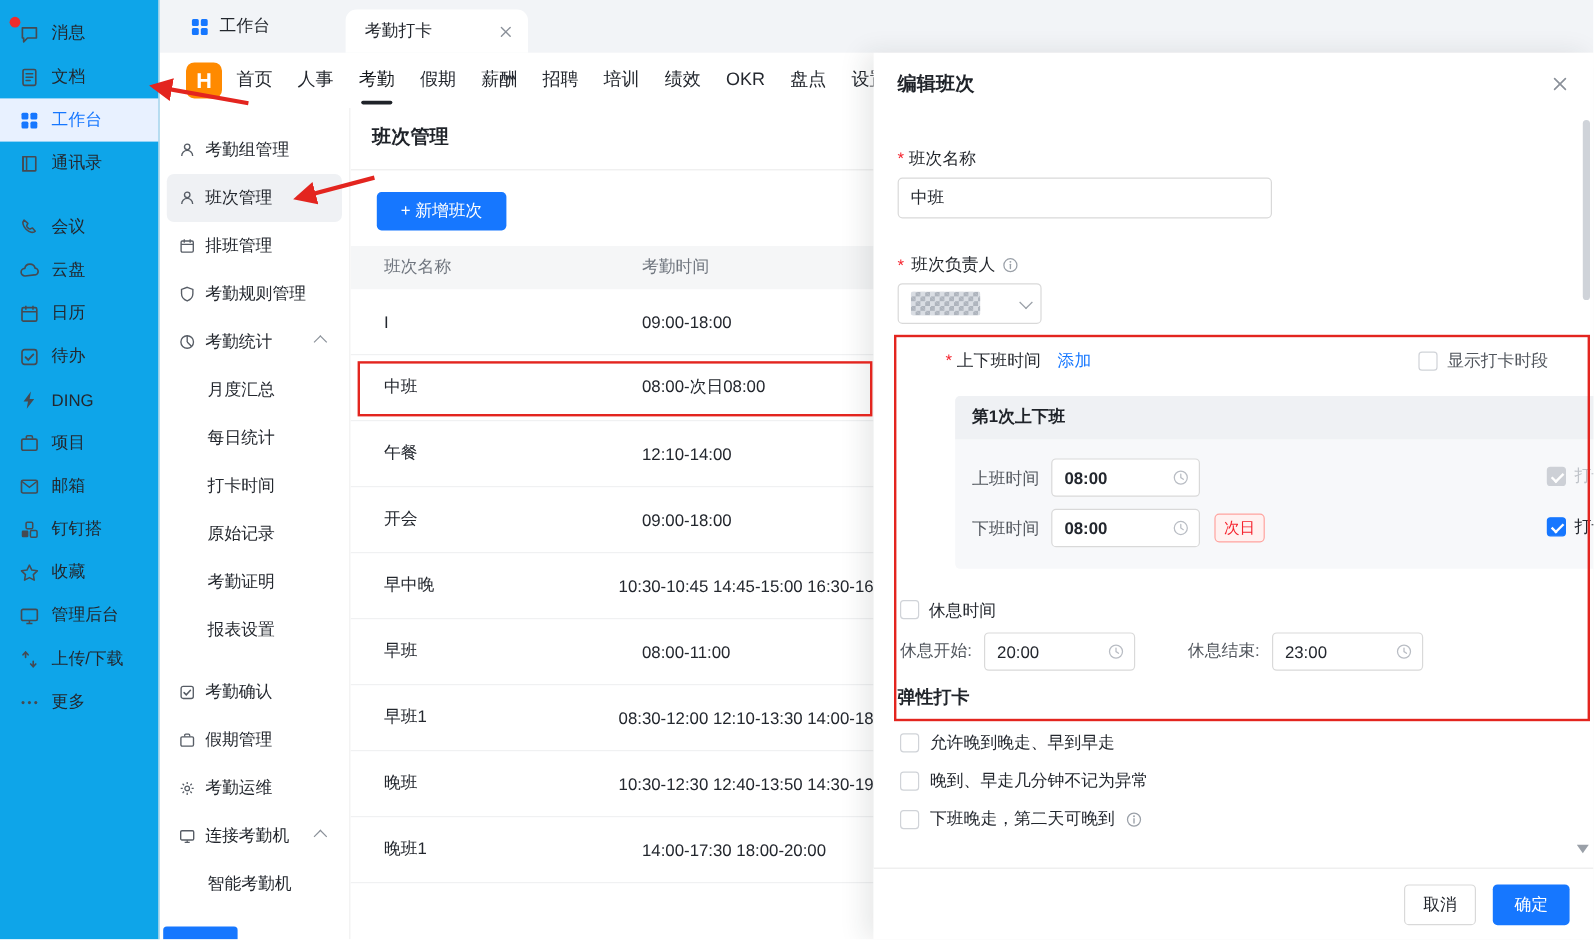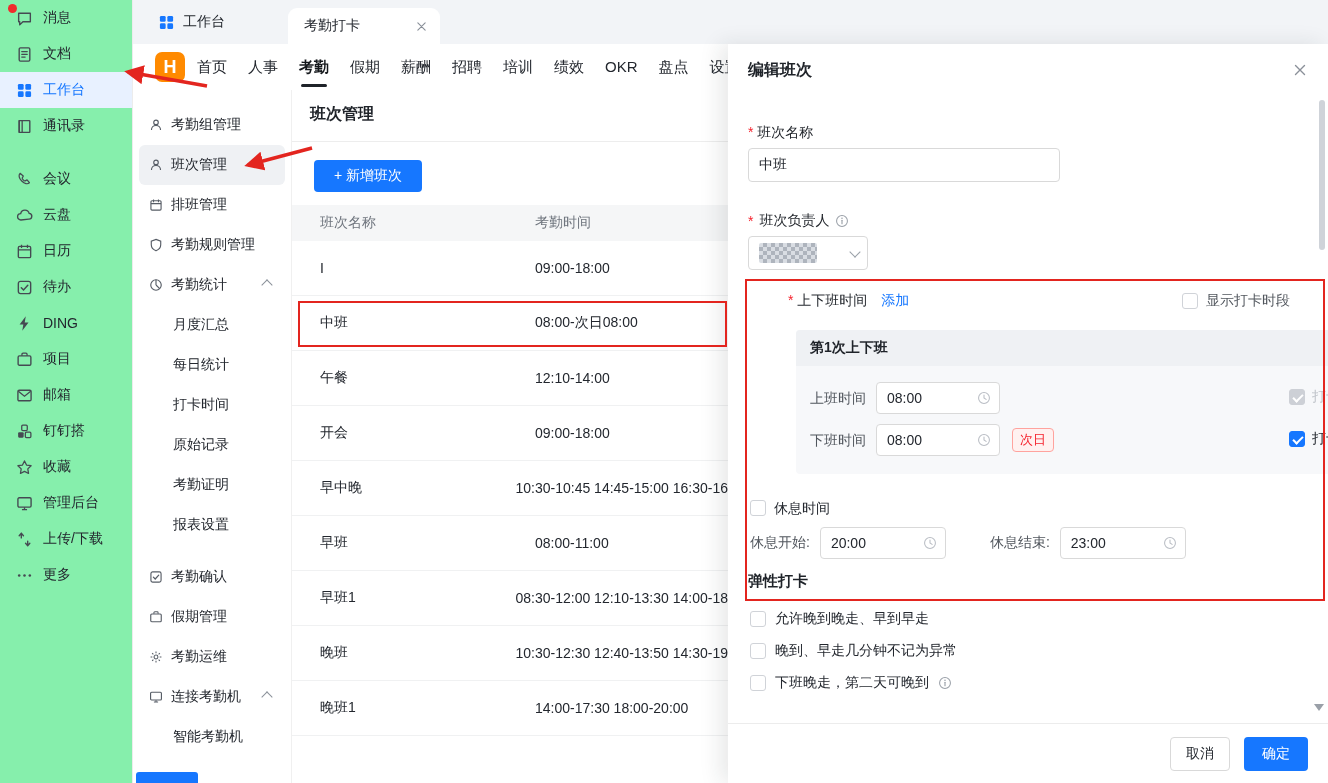--- a/index.html
+++ b/index.html
@@ -7,42 +7,42 @@
   .app {
     position:relative; width:1328px; height:783px; overflow:hidden;
     font-family:"Liberation Sans","DejaVu Sans",sans-serif;
     font-size:14px; color:#23272e; background:#fff;
   }
   svg.sy { display:block; }
   .svg16 { width:17px; height:17px; }
   .svg14 { width:14px; height:14px; }
 
   
-  .rail { position:absolute; left:0; top:0; width:133px; height:783px; background:#86efac; border-right:1px solid #ececec; padding-top:0; z-index:5; }
+  .rail { position:absolute; left:0; top:0; width:133px; height:783px; background:#0ea5e9; border-right:1px solid #ececec; padding-top:10px; z-index:5; }
   .rail-item { height:36px; display:flex; align-items:center; gap:10px; padding-left:16px; cursor:pointer; color:#23272e; }
   .rail-item:nth-child(5){ margin-top:17px; }
   .rail-item .ric { position:relative; width:17px; height:17px; color:#454a52; flex:0 0 auto; }
   .rail-item.active { background:#e8f1ff; color:#1677ff; }
   .rail-item.active .ric { color:#1677ff; }
   .rlbl { font-size:14px; }
   .unread { position:absolute; left:-8px; top:-6px; width:9px; height:9px; border-radius:50%; background:#f02c2c; }
 
   
   .tabstrip { position:absolute; left:133px; top:0; right:0; height:44px; background:#f2f4f7; z-index:1; }
   .tab-plain { position:absolute; left:25px; top:0; height:44px; display:flex; align-items:center; gap:8px; color:#23272e; cursor:pointer; }
   .tab-plain .svg16 { color:#1677ff; }
   .tab-active { position:absolute; left:155px; top:8px; width:152px; height:36px; background:#fff; border-radius:9px 9px 0 0; display:flex; align-items:center; justify-content:space-between; padding:0 12px 0 16px; cursor:pointer; }
   .closex { color:#8a9099; width:13px; height:13px; cursor:pointer; }
 
   
   .topnav { position:absolute; left:133px; top:44px; right:0; height:46px; background:#fff; z-index:2; overflow:hidden; }
   .logo { position:absolute; left:22px; top:8px; width:30px; height:30px; border-radius:7px; background:#ff8a00; color:#fff; font-weight:bold; font-size:18px; display:flex; align-items:center; justify-content:center; }
   .navitems { position:absolute; left:64px; top:0; height:46px; display:flex; align-items:center; gap:21px; }
   .nav { font-size:15px; color:#23272e; cursor:pointer; white-space:nowrap; position:relative; height:46px; line-height:46px; }
-  .nav.active { font-weight:bold; color:#15181c; }
+  .nav.active { font-weight:normal; color:#15181c; }
   .nav.active::after { content:""; position:absolute; left:2px; right:2px; bottom:3px; height:3px; background:#1f2329; border-radius:2px; }
 
   
   .menu { position:absolute; left:133px; top:90px; width:159px; bottom:0; background:#fff; border-right:1px solid #f0f0f0; padding-top:15px; z-index:2; }
   .m-item { height:40px; margin:0 6px; border-radius:6px; display:flex; align-items:center; gap:8px; padding-left:10px; cursor:pointer; color:#23272e; }
   .m-item .mic { color:#575d66; flex:0 0 auto; }
   .m-item.active { background:#eff1f4; }
   .m-item.gap { margin-top:12px; }
   .m-sub { height:40px; display:flex; align-items:center; padding-left:40px; cursor:pointer; color:#23272e; }
   .chev { width:8px; height:8px; border-left:1.6px solid #8a9099; border-bottom:1.6px solid #8a9099; margin-left:auto; margin-right:14px; }
@@ -77,21 +77,21 @@
   .sel-chev { width:8px; height:8px; border-left:1.5px solid #9aa0a8; border-bottom:1.5px solid #9aa0a8; transform:rotate(-45deg); margin-left:auto; margin-bottom:3px; }
 
   .wt-row { position:absolute; left:20px; right:38px; top:248px; display:flex; align-items:center;padding-left:40px; }
   .addlink { color:#1677ff; margin-left:14px; cursor:pointer; }
   .wt-right { margin-left:auto; display:flex; align-items:center; gap:8px; color:#51565d; }
 
   .graybox { position:absolute; left:20px; top:286px; width:560px; height:144px; background:#f7f8fa; border-radius:4px;margin-left:48px; }
   .gb-strip { height:36px; background:#eff1f4; border-radius:4px 4px 0 0; display:flex; align-items:center; padding-left:14px; font-weight:600; color:#1f2329; }
   .gb-lbl { position:absolute; font-size:14px; color:#51565d; }
   .tinput { position:absolute; width:124px; }
-  .tinput .inp { padding-right:30px; height:32px; }
+  .tinput .inp { padding-right:30px; height:32px;font-weight:bold; }
   .clocki { position:absolute; right:9px; top:9px; color:#b9bdc4; }
   .punch { position:absolute; right:16px; display:flex; align-items:center; gap:7px; }
   .punch .plbl { color:#23272e; }
   .punch.dis .plbl { color:#bfc3c9; }
   .badge-nextday { position:absolute; left:216px; display:inline-block; padding:2px 7px; font-size:13px; color:#f5222d; background:#fff1f0; border:1px solid #ffa39e; border-radius:4px; }
 
   .cb { width:16px; height:16px; border:1px solid #d0d3d8; border-radius:3px; background:#fff; position:relative; flex:0 0 auto; cursor:pointer; }
   .cb.checked { background:#1677ff; border-color:#1677ff; }
   .cb.checked::after { content:""; position:absolute; left:4.6px; top:1.6px; width:4px; height:8px; border:solid #fff; border-width:0 2px 2px 0; transform:rotate(45deg); }
   .cb.checked.dis { background:#cdd0d6; border-color:#cdd0d6; }

